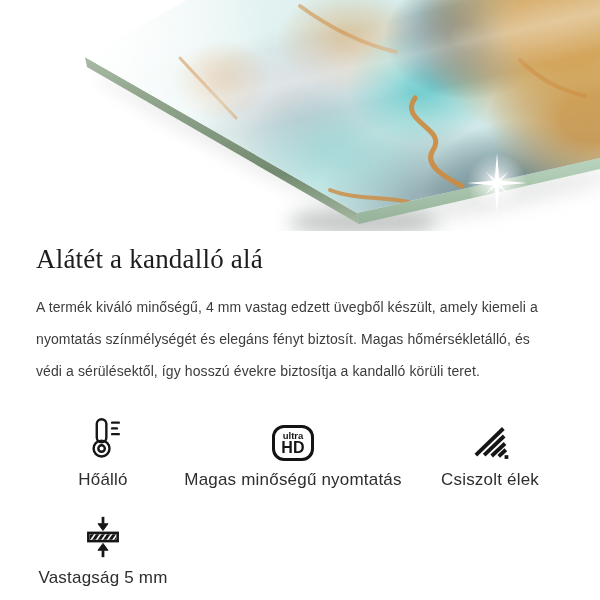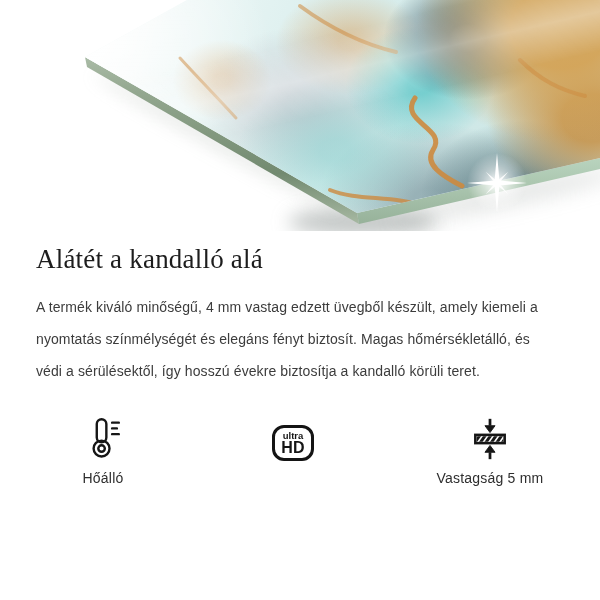--- a/index.html
+++ b/index.html
@@ -44,21 +44,21 @@
     background:linear-gradient(to bottom,#ffffff 0%,#e9f3ea 35%,#b7d2bc 70%,#93ae96 100%);}
   .sparkle{position:absolute;left:465px;top:151px;width:64px;height:64px;}
   
   .content{padding:0 36px;}
   .page-title{margin:9px 0 0;font-family:"Liberation Serif", serif;font-weight:400;
     font-size:27px;line-height:38px;color:#1d1d1d;letter-spacing:.2px;}
   .description{margin:13px 0 0;font-size:14px;line-height:32px;color:#3c3c3c;letter-spacing:.1px;max-width:522px;}
   .features{display:grid;grid-template-columns:134px 1fr 148px;row-gap:21px;margin-top:26px;}
   .feature{display:flex;flex-direction:column;align-items:center;}
   .icon-box{height:48px;display:flex;align-items:flex-end;justify-content:center;}
-  .feature-label{margin-top:9px;font-size:14px;color:#2e2e2e;letter-spacing:.2px;white-space:nowrap;}
+  .feature-label{margin-top:9px;font-size:17px;color:#2e2e2e;letter-spacing:.2px;white-space:nowrap;}
   .hd-box{width:36px;height:30px;border:3px solid #141414;border-radius:12px;
     display:flex;flex-direction:column;align-items:center;justify-content:center;color:#141414;}
   .hd-top{font-size:9.5px;font-weight:700;line-height:10px;}
   .hd-bottom{font-size:16px;font-weight:700;line-height:14px;letter-spacing:.3px;}
   svg{display:block;}
 </style>
 </head>
 <body>
 
 <div class="hero">
@@ -125,24 +125,39 @@
       <div class="feature-label">Hőálló</div>
     </div>
 
     <div class="feature">
       <div class="icon-box">
         <div class="hd-box">
           <span class="hd-top">ultra</span>
           <span class="hd-bottom">HD</span>
         </div>
       </div>
+      <div class="feature-label">Magas minőségű nyomtatás</div>
     </div>
 
 
 
+    <div class="feature">
+      <div class="icon-box">
+        <svg width="42" height="40" viewBox="0 0 48 48">
+          <g stroke="#161616" stroke-width="4.6" fill="none">
+            <path d="M7 41 L40 9"></path>
+            <path d="M17 41 L41 18"></path>
+            <path d="M26 42 L42 27"></path>
+            <path d="M34.5 42.5 L43 34.5"></path>
+          </g>
+          <rect x="41.5" y="41" width="4.5" height="4.5" fill="#161616"></rect>
+        </svg>
+      </div>
+      <div class="feature-label">Csiszolt élek</div>
+    </div>
 
     <div class="feature">
       <div class="icon-box">
         <svg width="44" height="44" viewBox="0 0 48 48">
           <defs>
               <clipPath id="barclip">
                 <rect x="9.5" y="21" width="29" height="6"></rect>
               </clipPath>
             </defs>
           <rect x="8" y="19.5" width="32" height="9" fill="none" stroke="#161616" stroke-width="2.8"></rect>

